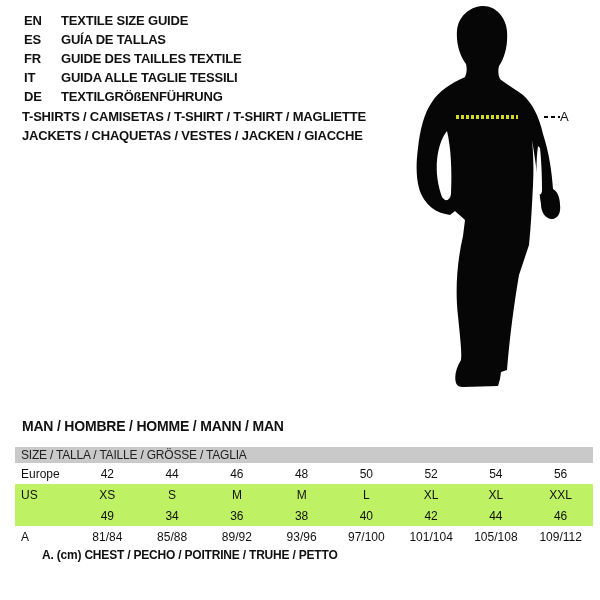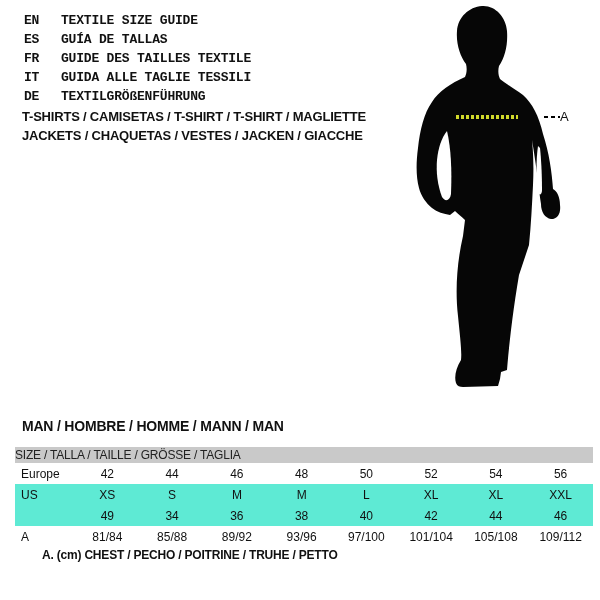--- a/index.html
+++ b/index.html
@@ -7,46 +7,47 @@
   body {
     position: relative;
     background: #ffffff;
     font-family: "Liberation Sans", sans-serif;
     color: #111111;
     overflow: hidden;
   }
   .abs { position: absolute; }
 
   
-  .lang-block { left: 24px; top: 11px; font-family: Liberation Mono, monospace; }
+  .lang-block { left: 24px; top: 11px; }
   .lang-row { display: flex; height: 19px; align-items: center; }
   .lang-code { width: 37px; font-size: 13px; font-weight: 700; letter-spacing: -0.2px; }
   .lang-label { font-size: 13px; font-weight: 700; letter-spacing: -0.2px; white-space: nowrap; }
 
   
   .cat-block { left: 22px; top: 109px; }
   .cat-line { font-size: 13px; font-weight: 700; letter-spacing: -0.2px; height: 19px; white-space: nowrap; }
 
   
   .figure-wrap { left: 405px; top: 0px; width: 175px; height: 400px; }
   .marker-a { left: 560px; top: 109px; font-size: 13px; font-weight: 400; }
 
   
   .section-title { left: 22px; top: 418px; font-size: 14px; font-weight: 700; letter-spacing: -0.2px; }
 
   
   .size-table { left: 15px; top: 447px; width: 578px; font-size: 12px; }
   .table-header {
     height: 16px; line-height: 16px;
     background: #c9c9c9;
+    padding-left: 6px;
     color: #222222;
     letter-spacing: -0.2px;
   }
   .tr { display: flex; height: 21px; align-items: center; }
-  .tr.shade { background: #5eead4; }
+  .tr.shade { background: #bef264; }
   .th { width: 60px; padding-left: 6px; text-align: left; }
   .td { flex: 1; text-align: center; }
 
   
   .footnote { left: 22px; top: 548px; font-size: 12px; font-weight: 700; letter-spacing: -0.2px; margin-left: 20px; }
 </style>
 </head>
 <body>
 
 <div class="abs lang-block">

